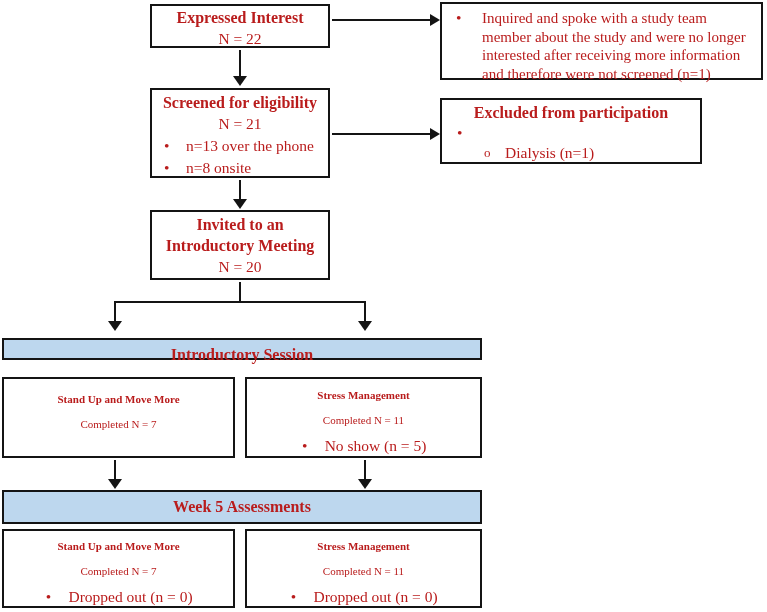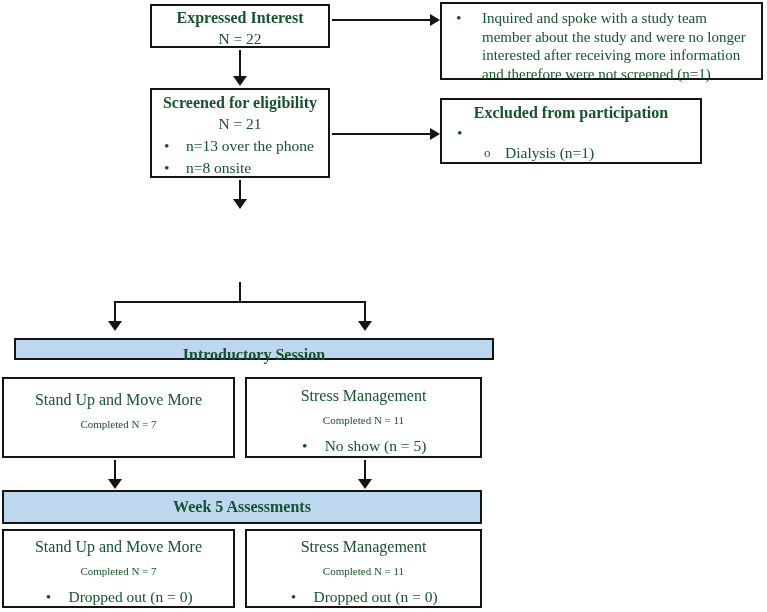--- a/index.html
+++ b/index.html
@@ -1,33 +1,33 @@
 <!DOCTYPE html>
 <html><head>
 <meta charset="utf-8">
 <style>
   * { margin:0; padding:0; box-sizing:border-box; }
   html,body { background:#ffffff; }
   #canvas {
     position:relative; width:767px; height:612px; background:#ffffff;
-    font-family:"Liberation Serif","DejaVu Serif",serif; color:#14532d;
+    font-family:"Liberation Serif","DejaVu Serif",serif; color:#b91c1c;
   }
   .box {
     position:absolute; background:#fff; border:2px solid #141414;
     text-align:center;
   }
   .bar {
     position:absolute; background:#BDD7EE; border:2px solid #141414;
     text-align:center;
   }
   .bar .bar-title { font-weight:bold; font-size:16px; }
   .box-title { font-weight:bold; font-size:16px; line-height:21px; }
   .box-line { font-size:15.5px; line-height:21px; }
   .big-line { font-size:11px; line-height:25px; }
-  .big-title { font-weight:normal; font-size:16px; line-height:25px; }
+  .big-title { font-weight:bold; font-size:11px; line-height:25px; }
   .bullet-row { display:flex; font-size:15.5px; line-height:22px; text-align:left; }
   .bullet-glyph { width:8px; flex:0 0 auto; }
   .note-text { text-align:left; font-size:15px; line-height:18.5px; }
   .center-bullet { display:flex; justify-content:center; font-size:15.5px; line-height:25px; }
   .center-bullet .bullet-glyph { margin-right:16px; }
   .vline { position:absolute; width:2px; background:#141414; }
   .hline { position:absolute; height:2px; background:#141414; }
   .arrow-down {
     position:absolute; width:0; height:0;
     border-left:7px solid transparent; border-right:7px solid transparent;
@@ -85,29 +85,34 @@
     </div>
     <div class="bullet-row" style="line-height:20px;">
       <span class="bullet-glyph" style="margin-left:42px; margin-right:13px; font-size:13px;">o</span>
       <span>Dialysis (n=1)</span>
     </div>
   </div>
 
   <div class="vline" style="left:239px; top:180px; height:20px;"></div>
   <div class="arrow-down" style="left:233px; top:199px;"></div>
 
+  <div class="box" style="left:150px; top:210px; width:180px; height:70px; padding-top:2px;">
+    <div class="box-title">Invited to an</div>
+    <div class="box-title">Introductory Meeting</div>
+    <div class="box-line">N = 20</div>
+  </div>
 
   <div class="vline" style="left:239px; top:282px; height:21px;"></div>
   <div class="hline" style="left:114px; top:301px; width:252px;"></div>
   <div class="vline" style="left:114px; top:301px; height:21px;"></div>
   <div class="arrow-down" style="left:108px; top:321px;"></div>
   <div class="vline" style="left:364px; top:301px; height:21px;"></div>
   <div class="arrow-down" style="left:358px; top:321px;"></div>
 
-  <div class="bar" style="left:14px; top:338px; width:480px; height:22px; line-height:29px;font-family:Liberation Serif, serif;">
+  <div class="bar" style="left:2px; top:338px; width:480px; height:22px; line-height:29px;font-family:Liberation Serif, serif;">
     <span class="bar-title">Introductory Session</span>
   </div>
 
   <div class="box" style="left:2px; top:377px; width:233px; height:81px; padding-top:8px;">
     <div class="big-title">Stand Up and Move More</div>
     <div class="big-line">Completed N = 7</div>
   </div>
 
   <div class="box" style="left:245px; top:377px; width:237px; height:81px; padding-top:4px;">
     <div class="big-title">Stress Management</div>

